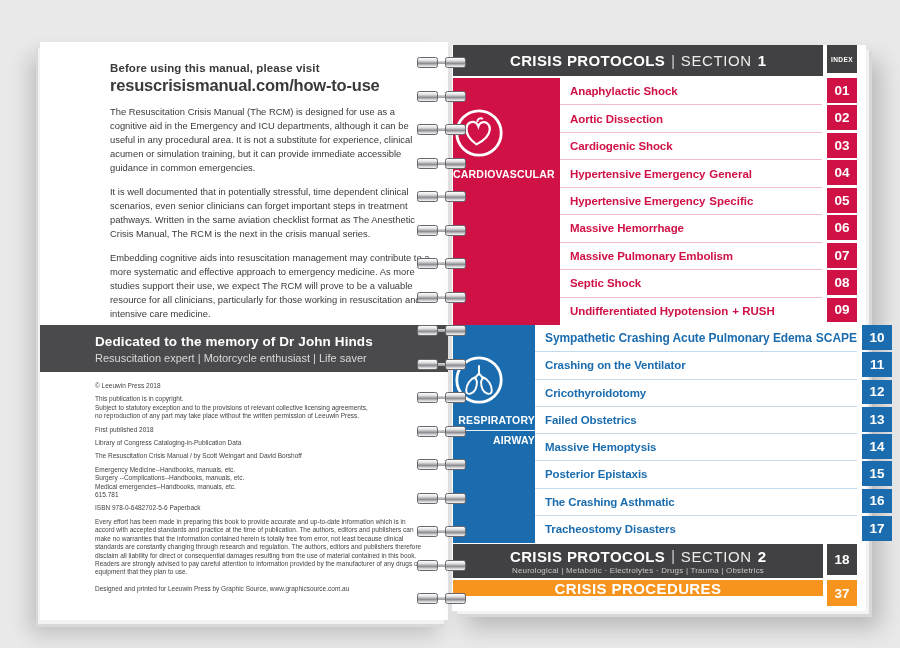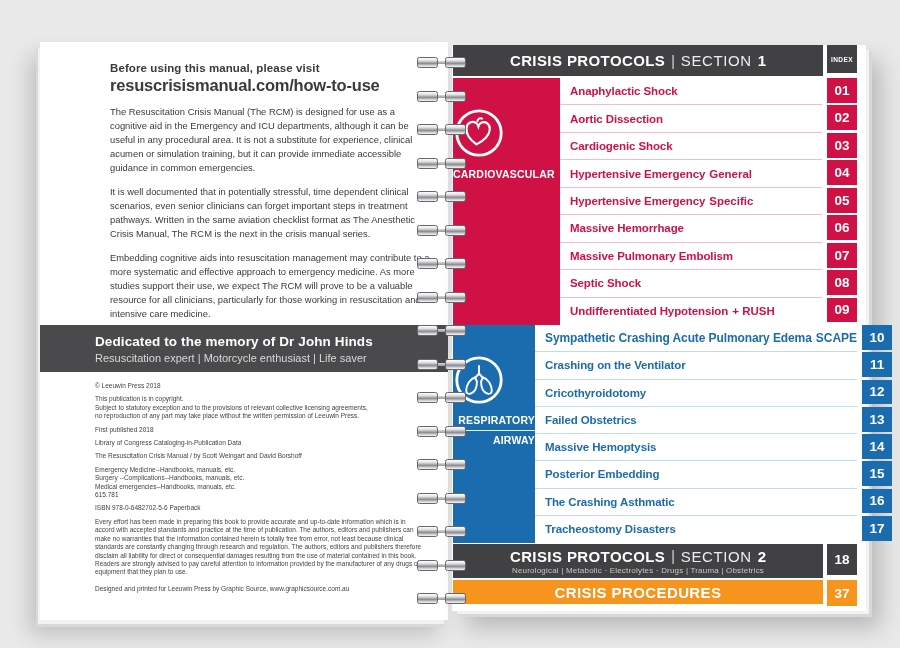--- a/index.html
+++ b/index.html
@@ -66,21 +66,21 @@
   .proto-row.long .row-label,.proto-row.long .row-suffix{font-size:12px}
   .row-tab{
     width:30px;height:calc(100% - 2.5px);background:var(--rowcolor);color:#fff;font-weight:bold;font-size:13.5px;
     display:flex;align-items:center;justify-content:center;
   }
   .s2-row{display:flex;height:34px;margin-top:1px}
   .s2-bar{flex:1;background:var(--dark,#414042);color:#fff;display:flex;flex-direction:column;align-items:center;justify-content:center}
   .s2-line{display:flex;align-items:center;gap:6px}
   .s2-sub{font-size:8px;color:#c9c9c9;margin-top:1px;letter-spacing:.2px}
   .s2-tab{width:30px;height:31px;margin-left:4px;background:var(--dark,#414042);color:#fff;font-weight:bold;font-size:13.5px;display:flex;align-items:center;justify-content:center}
-  .proc-row{display:flex;height:24px;margin-top:2px}
+  .proc-row{display:flex;height:16px;margin-top:2px}
   .proc-bar{flex:1;background:var(--orange,#f7941e);color:#fff;font-weight:bold;font-size:15px;letter-spacing:.4px;display:flex;align-items:center;justify-content:center}
   .proc-tab{width:30px;height:26px;margin-left:4px;background:var(--orange,#f7941e);color:#fff;font-weight:bold;font-size:13.5px;display:flex;align-items:center;justify-content:center}
   
   #spine{position:absolute;left:417px;top:0;width:49px;height:648px;z-index:20;pointer-events:none}
   .coil{position:absolute;width:49px;height:11px;left:0}
   .coil::before{content:"";position:absolute;left:3px;right:3px;top:4px;height:3px;background:linear-gradient(180deg,#d8d8da,#97979b);border-radius:1.5px}
   .clip{
     position:absolute;top:0;width:21px;height:11px;border:1px solid #66666c;border-radius:2.5px;box-sizing:border-box;
     background:linear-gradient(180deg,#ffffff 0%,#dededf 30%,#8c8c92 60%,#d6d6d8 85%,#f5f5f5 100%);
   }
@@ -267,21 +267,21 @@
         </div>
         <div class="proto-row">
           <div class="row-main">
               <span class="row-label">Massive Hemoptysis</span>
               <span class="row-suffix"></span>
             </div>
           <div class="row-tab">14</div>
         </div>
         <div class="proto-row">
           <div class="row-main">
-              <span class="row-label">Posterior Embedding</span>
+              <span class="row-label">Posterior Epistaxis</span>
               <span class="row-suffix"></span>
             </div>
           <div class="row-tab">15</div>
         </div>
         <div class="proto-row">
           <div class="row-main">
               <span class="row-label">The Crashing Asthmatic</span>
               <span class="row-suffix"></span>
             </div>
           <div class="row-tab">16</div>

